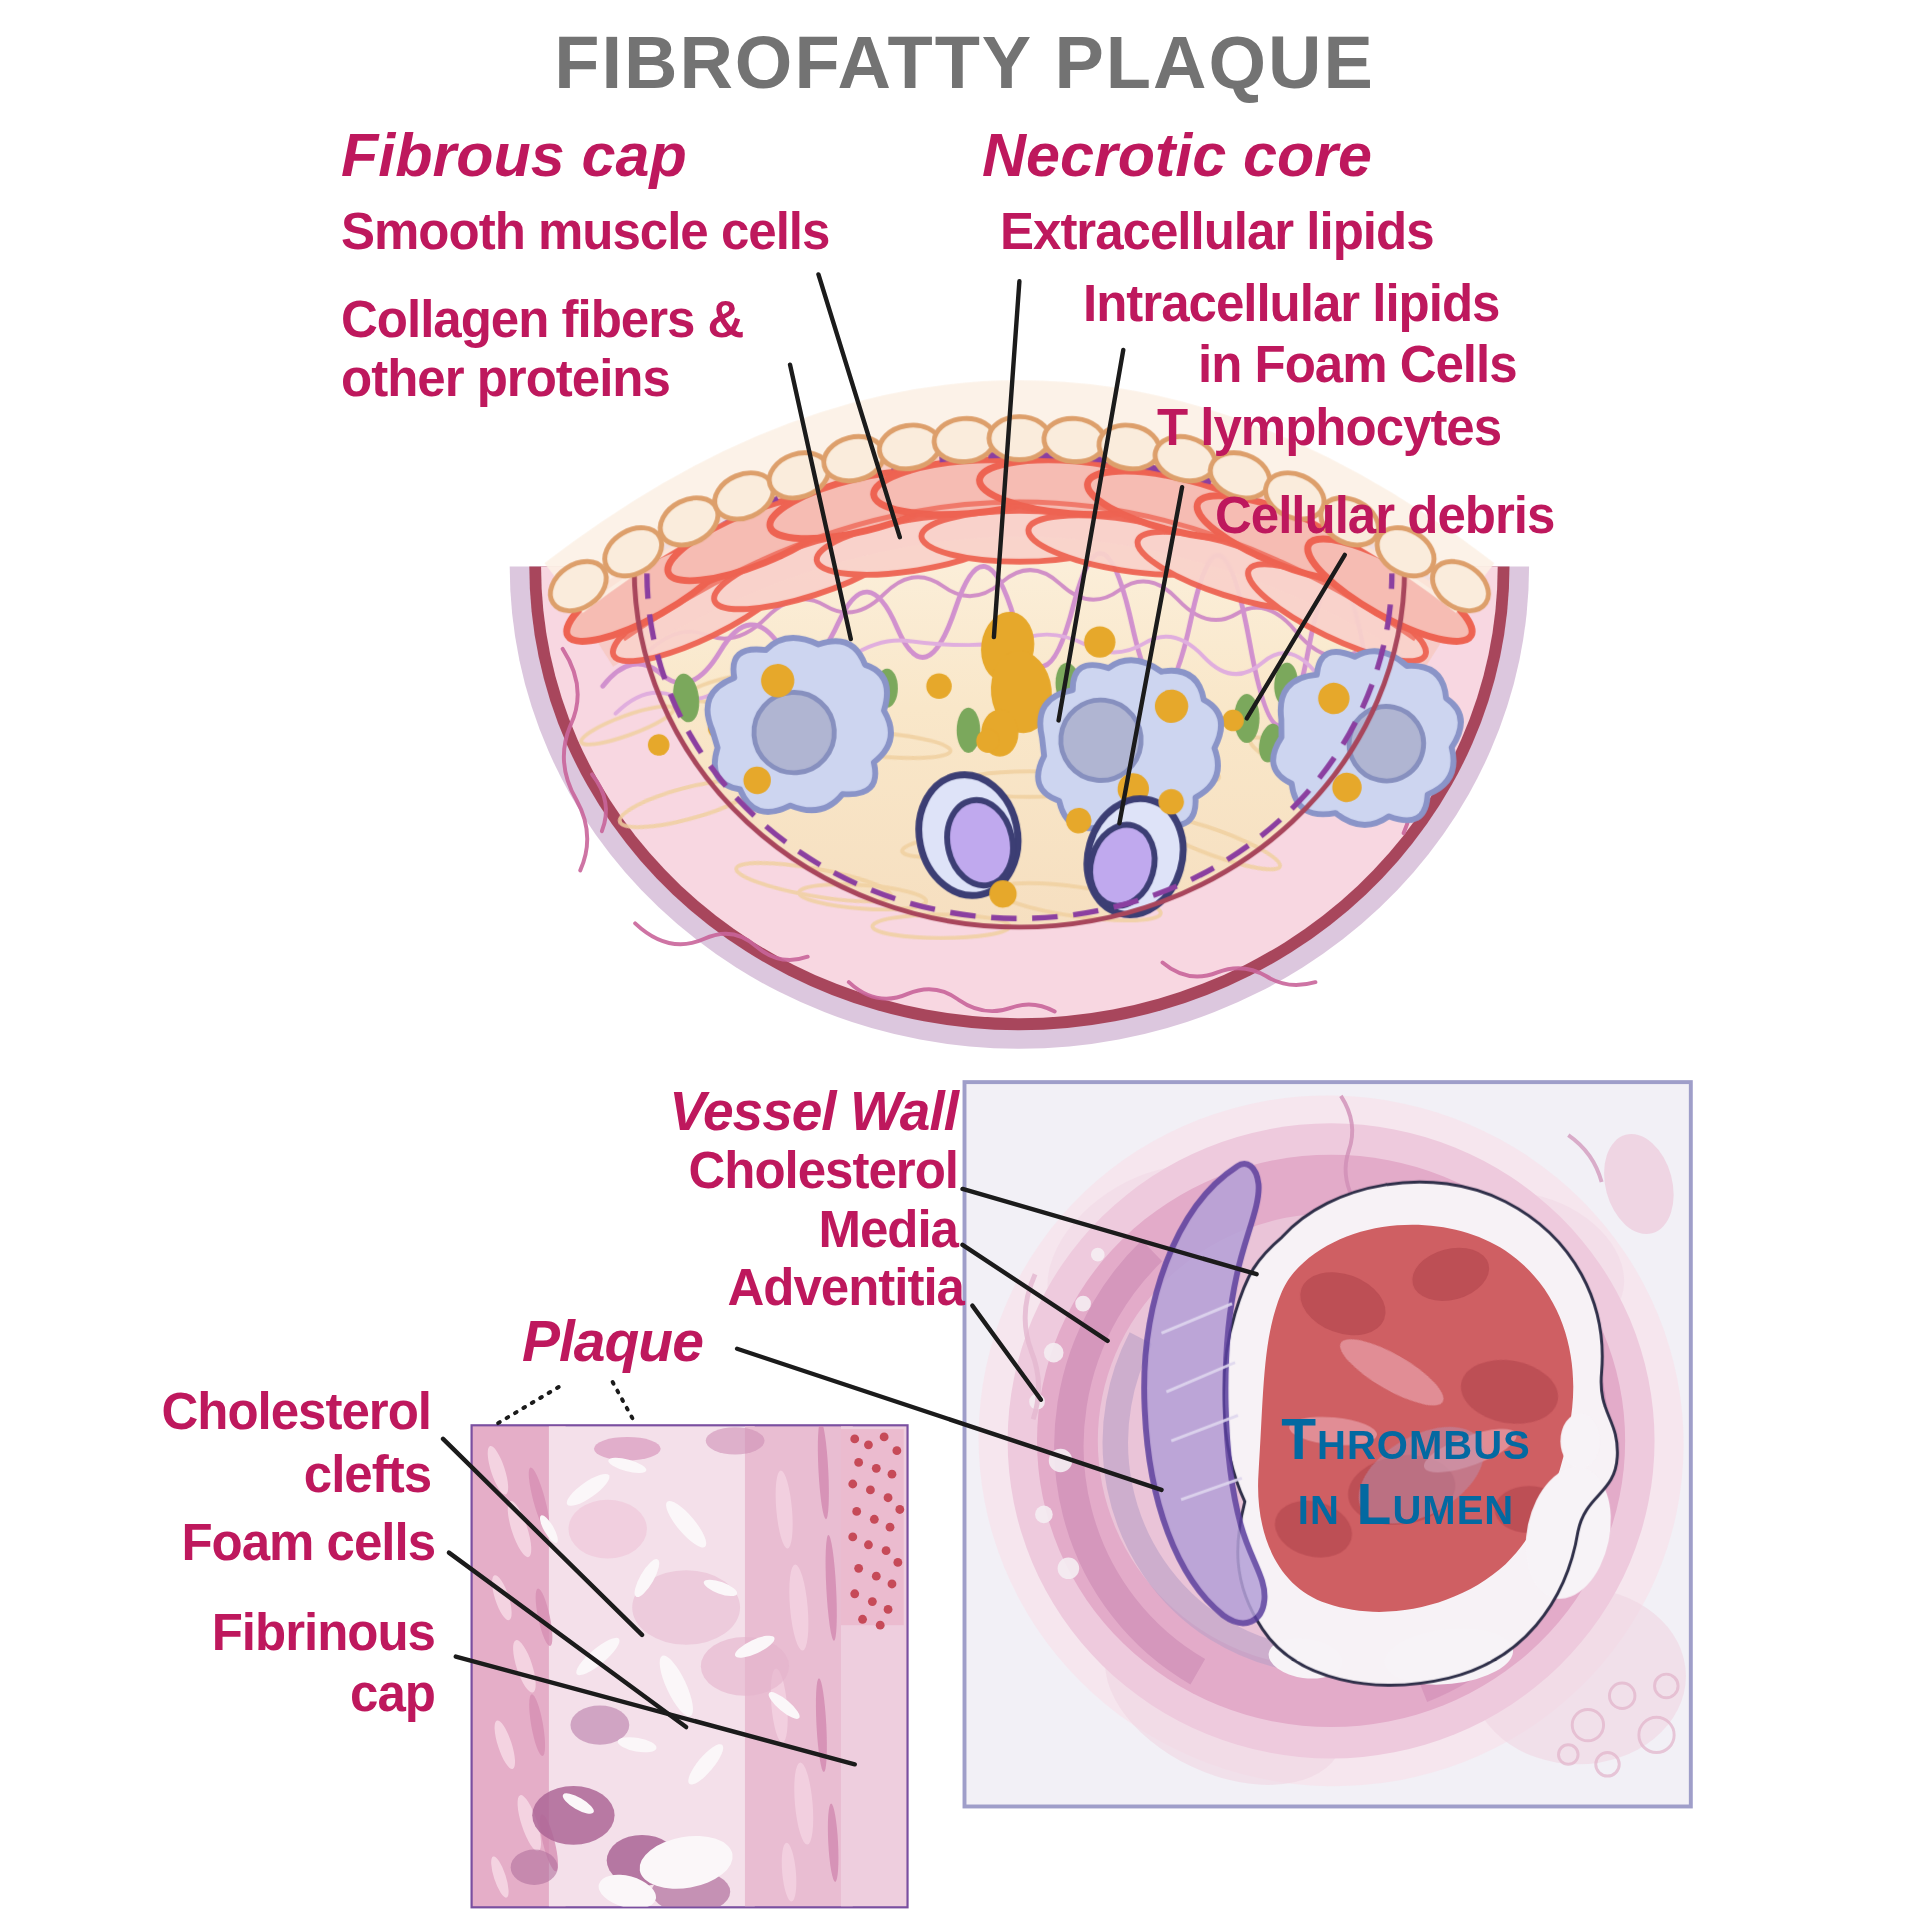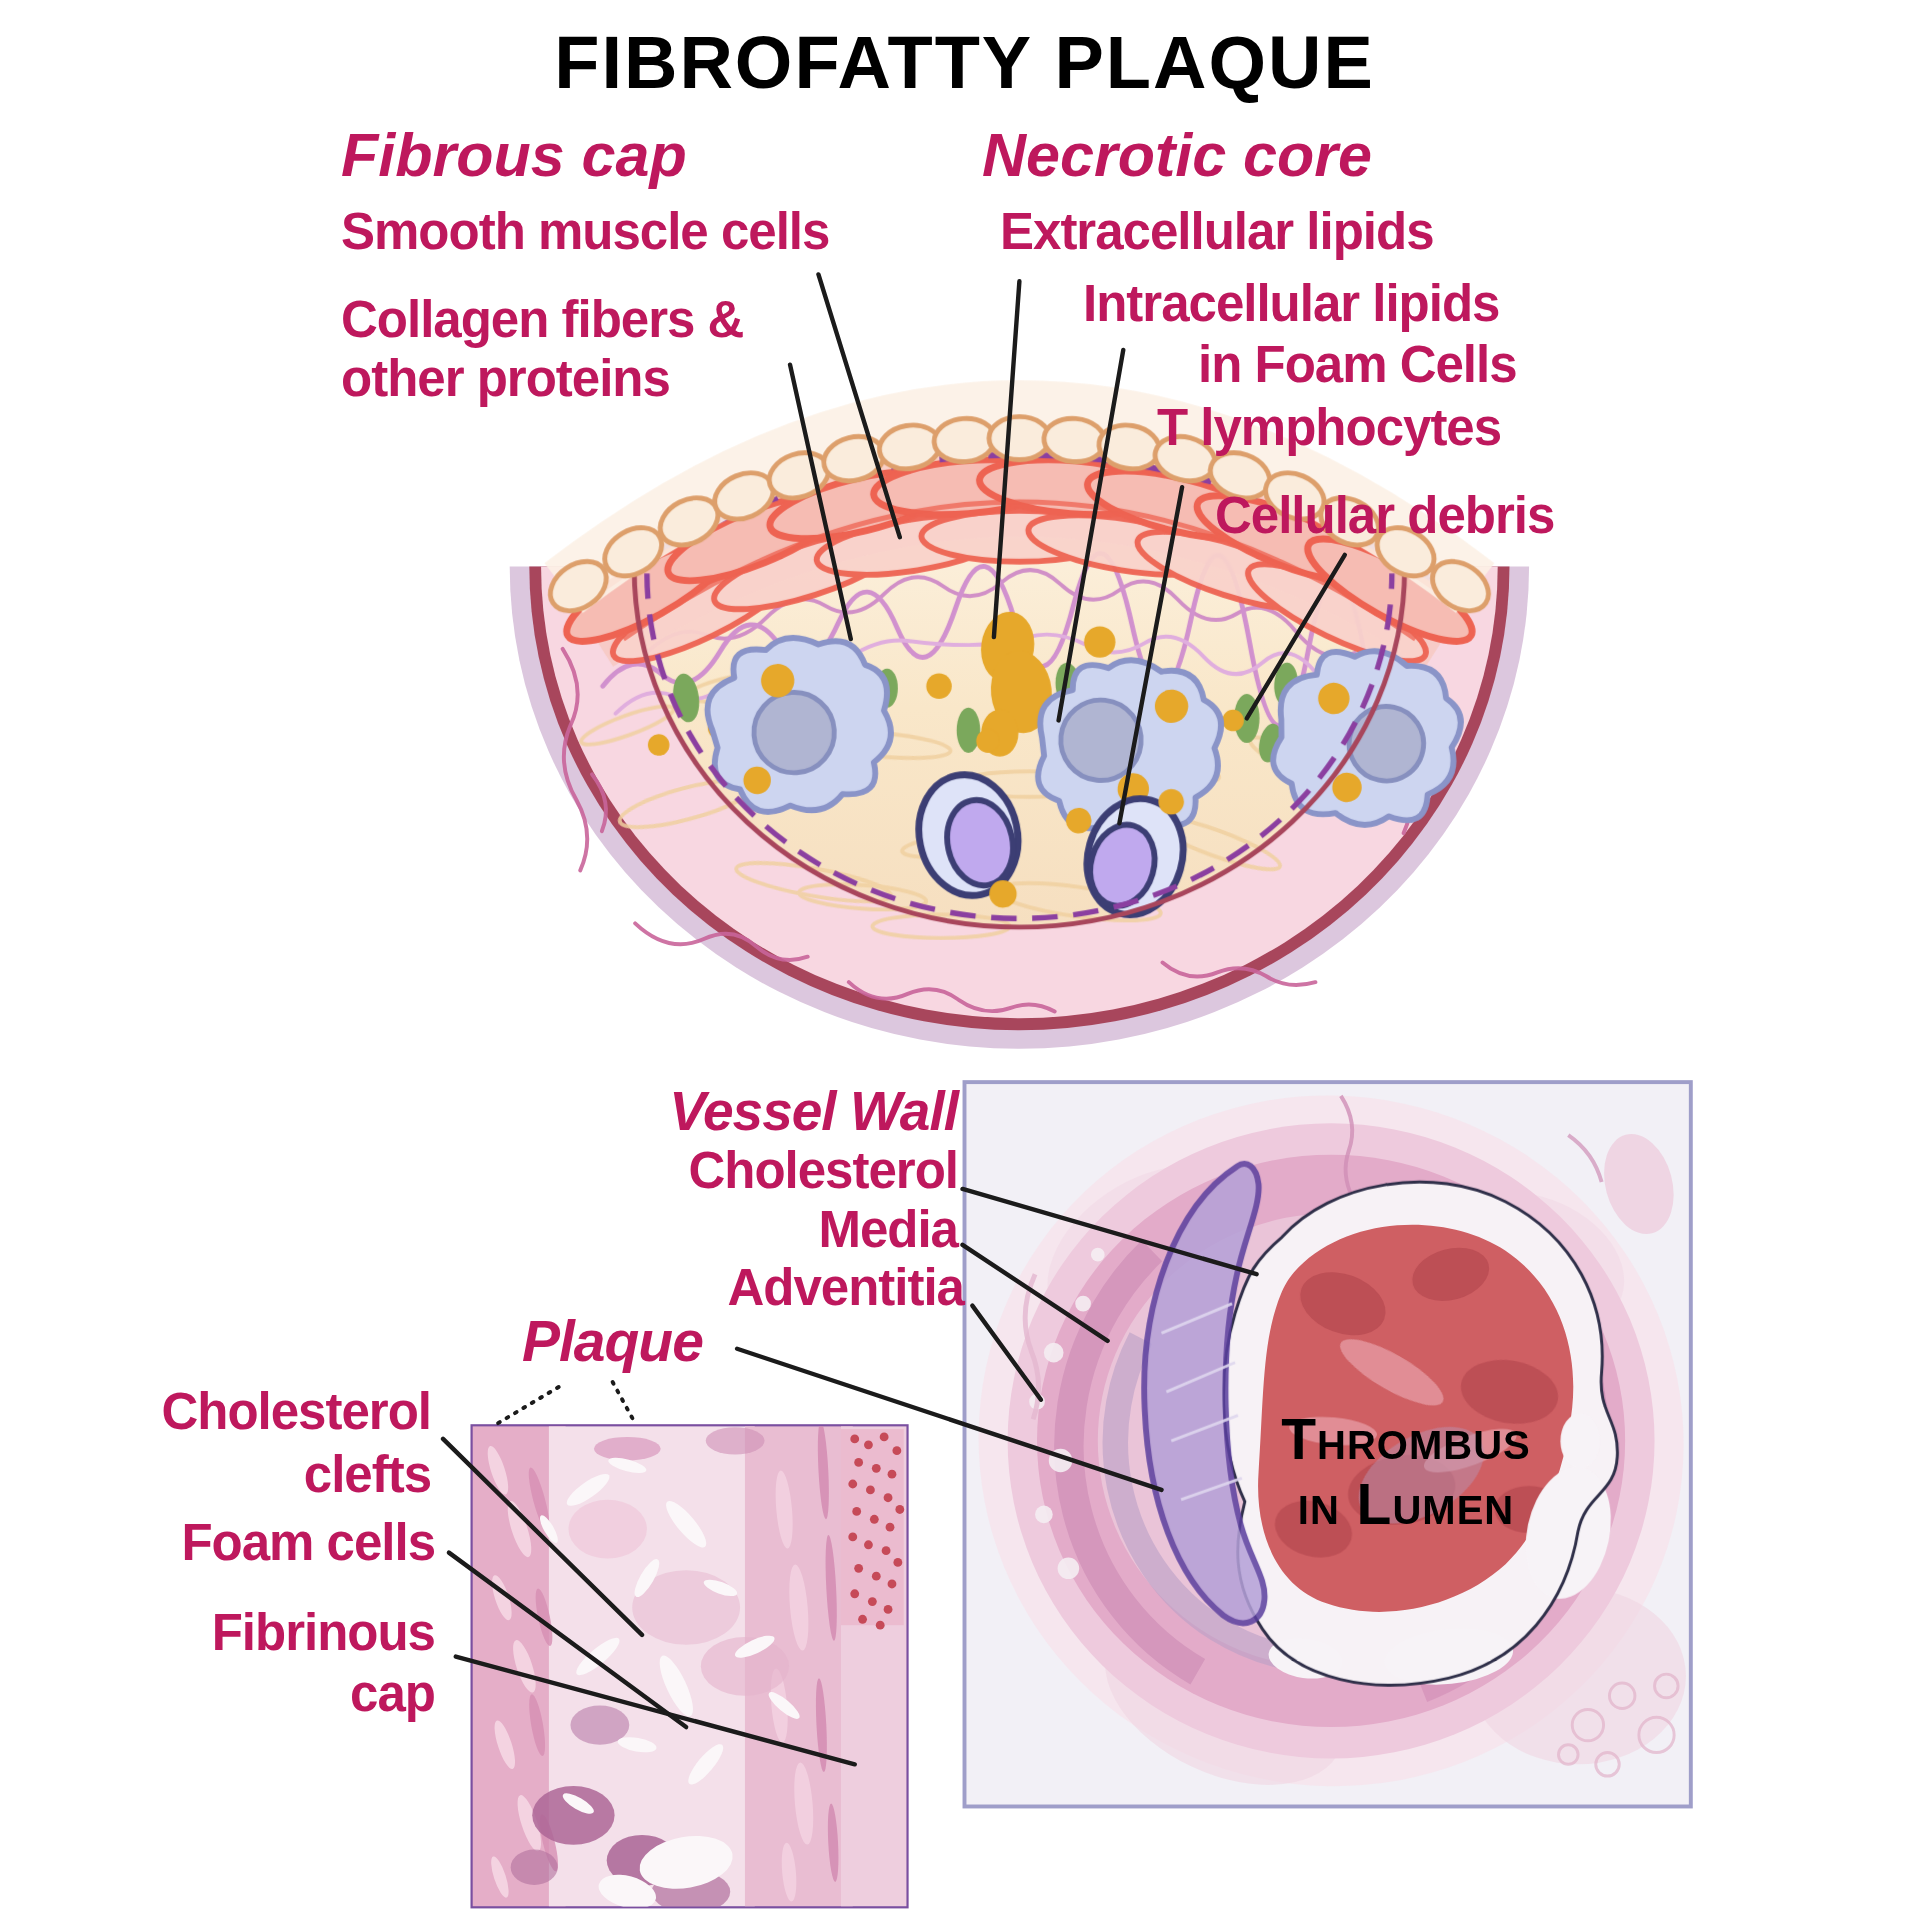--- a/index.html
+++ b/index.html
@@ -1,25 +1,25 @@
 <!DOCTYPE html>
 <html><head>
 <meta charset="utf-8">
 <style>
   html,body{margin:0;padding:0;background:#ffffff;}
   #canvas{position:relative;width:1929px;height:1929px;background:#ffffff;overflow:hidden;
           font-family:"Liberation Sans","DejaVu Sans",sans-serif;}
   #art{position:absolute;left:0;top:0;z-index:1;}
   .label{position:absolute;white-space:nowrap;font-weight:bold;color:#be185d;
          letter-spacing:-1px;line-height:1;z-index:5;}
-  .title{left:0;right:0;top:25.5px;text-align:center;font-size:74px;letter-spacing:2px;color:#000000;}
+  .title{left:0;right:0;top:25.5px;text-align:center;font-size:74px;letter-spacing:2px;color:#737373;}
   .blue-head{font-size:61px;font-style:italic;color:#be185d;letter-spacing:0;}
   .black-lbl{font-size:51px;}
   .ital{font-style:italic;}
-  .white-lbl{color:#000000;font-variant:small-caps;font-size:57px;letter-spacing:1px;text-align:center;}
+  .white-lbl{color:#0369a1;font-variant:small-caps;font-size:57px;letter-spacing:1px;text-align:center;}
   
   .pos-fibrous{left:341px;top:125px;}
   .pos-necrotic{left:982px;top:125px;}
   .pos-smooth{left:341px;top:206px;}
   .pos-collagen1{left:341px;top:294px;}
   .pos-collagen2{left:341px;top:353px;}
   .pos-extracell{left:1000px;top:206px;}
   .pos-intracell1{left:1083px;top:278px;}
   .pos-intracell2{left:1198px;top:339px;}
   .pos-tlymph{left:1157px;top:402px;}

